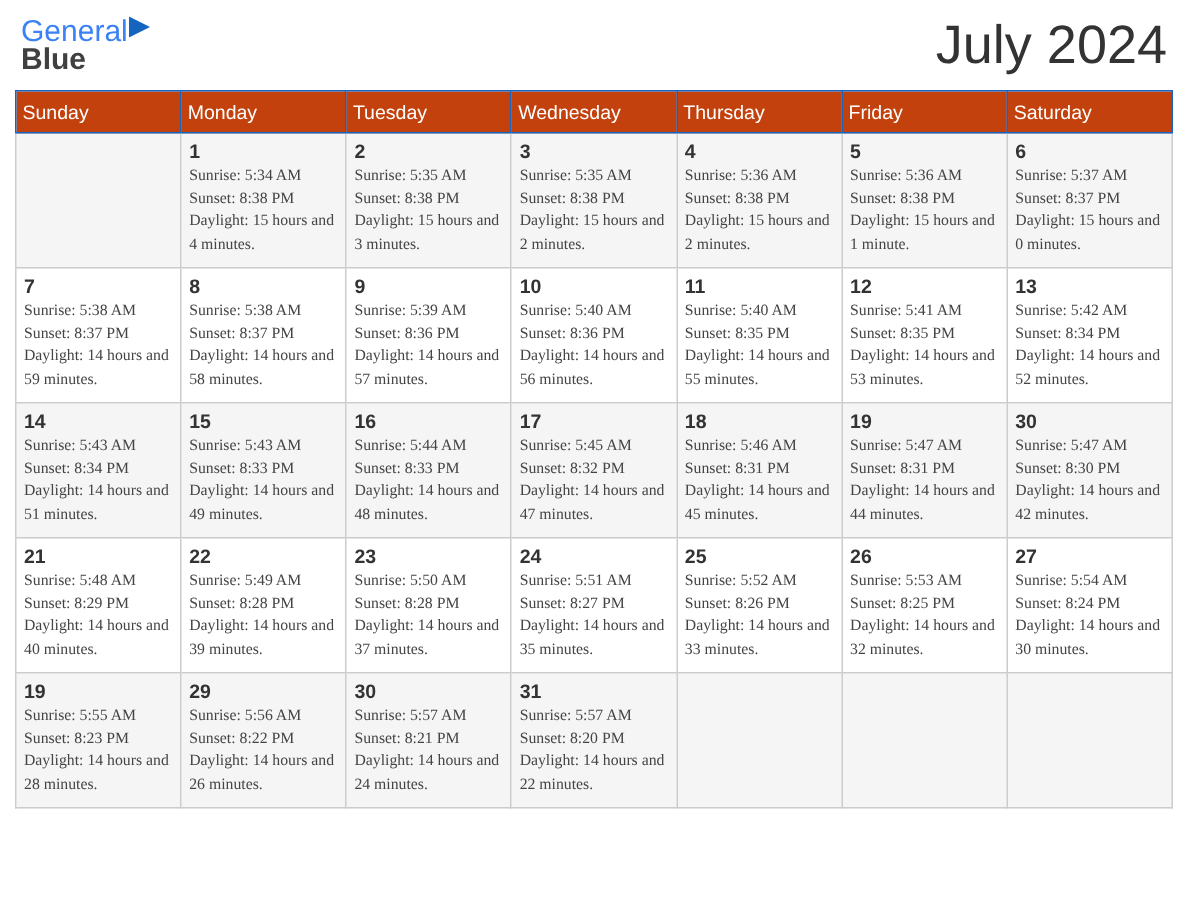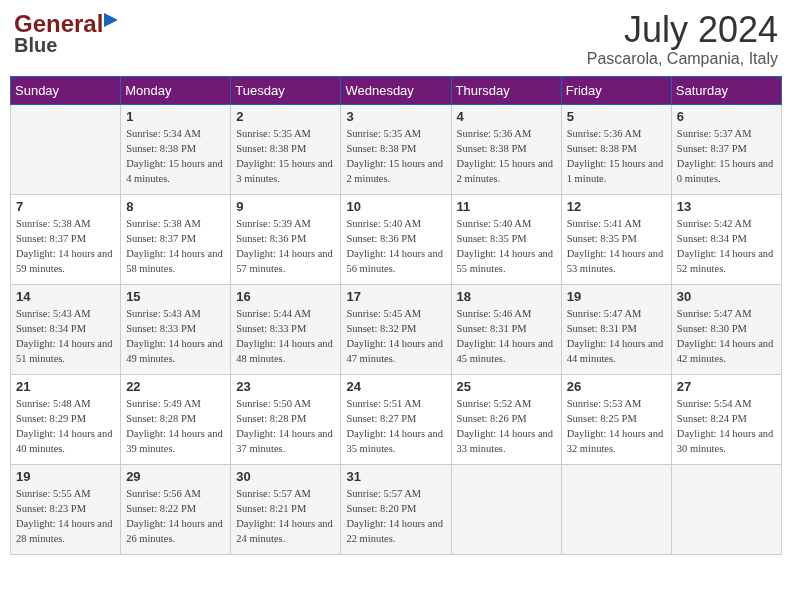--- a/index.html
+++ b/index.html
@@ -34,21 +34,21 @@
     .location {
       font-size: 16px;
       color: #555;
     }
     .calendar {
       width: 100%;
       border-collapse: collapse;
       font-size: 11px;
     }
     .calendar thead tr th {
-      background-color: #701a75;
+      background-color: #c2410c;
       color: #fff;
       padding: 6px 4px;
       text-align: left;
       font-size: 13px;
       font-weight: normal;
       border: 1px solid #1565c0;
       margin-left: 16px;
     }
     .calendar tbody tr td {
       border: 1px solid #ccc;
@@ -79,31 +79,30 @@
     }
     .empty { background-color: #f5f5f5; }
   </style>
 </head>
 <body>
 
 <div class="header">
   <div class="logo">
   <div>
     <div style="display:flex; align-items:center;">
-      <span style="font-size:24px; font-weight:bold; color:#7f1d1d;">General</span>
+      <span style="font-size:20px; font-weight:normal; color:#3b82f6;">General</span>
       <svg viewBox="0 0 14 14" width="14" height="14" style="margin:0 1px; margin-top:-8px;">
         <polygon points="0,0 14,7 0,14" fill="#1565c0"></polygon>
       </svg>
     </div>
     <div style="font-size:20px; font-weight:bold; color:#404040; margin-top:-4px;">Blue</div>
   </div>
 </div>
   <div class="title-area">
     <div class="month-year">July 2024</div>
-    <div class="location">Pascarola, Campania, Italy</div>
   </div>
 </div>
 
 <table class="calendar">
   <thead>
     <tr>
     <th>Sunday</th>
         <th>Monday</th>
         <th>Tuesday</th>
         <th>Wednesday</th>

